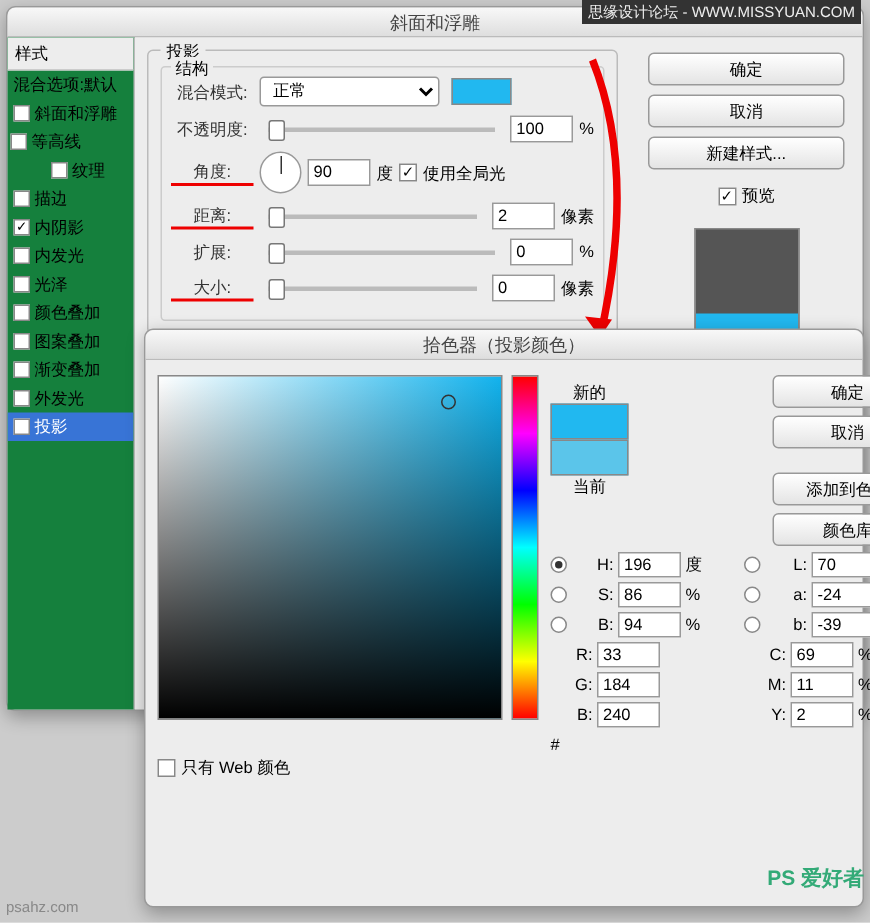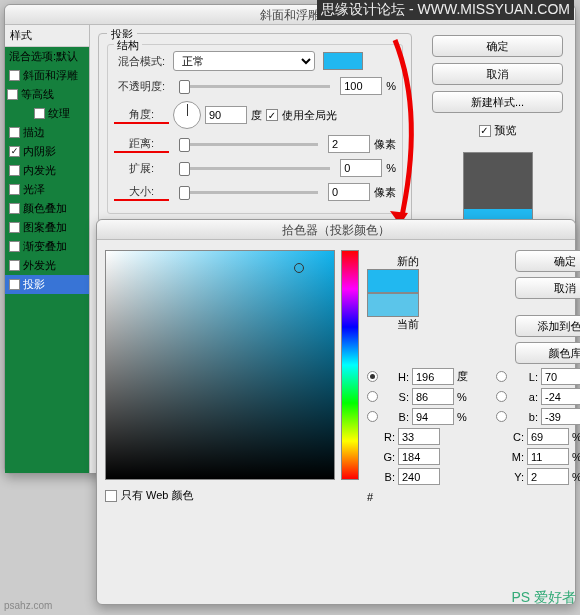--- a/index.html
+++ b/index.html
@@ -12,55 +12,55 @@
 .styles-header{background:#ededed;padding:3px 5px;border-bottom:1px solid #ccc}
 .style-item{padding:2px 4px;cursor:default;display:flex;align-items:center;gap:3px}
 .style-item.selected{background:#3874d6;color:#fff}
 .style-item .cb{width:11px;height:11px;border:1px solid #888;background:#fff;display:inline-block;text-align:center;line-height:9px;font-size:9px}
 .center{flex:1;padding:8px;position:relative}
 .group{border:1px solid #bbb;border-radius:4px;padding:10px 8px 8px;position:relative;margin-bottom:8px}
 .group-title{position:absolute;top:-7px;left:8px;background:#ededed;padding:0 4px;font-size:11px}
 .row{display:flex;align-items:center;margin-bottom:6px;gap:4px}
 .row label{width:55px;text-align:center;color:#333}
 .underline{border-bottom:2px solid #e00}
-select.combo{height:20px;border:1px solid #999;border-radius:3px;background:#fff;padding:0 4px;width:142px}
+select.combo{height:20px;border:1px solid #999;border-radius:3px;background:#fff;padding:0 4px;width:120px}
 .swatch{width:40px;height:18px;border:1px solid #888;margin-left:4px}
 .slider{flex:1;height:3px;background:#bbb;position:relative;margin:0 6px}
 .slider::before{content:"";position:absolute;left:0;top:-5px;width:9px;height:12px;background:#fff;border:1px solid #777;border-radius:2px}
 input.num{width:42px;height:18px;border:1px solid #999;background:#fff;text-align:left;padding:0 3px}
 .dial{width:28px;height:28px;border:1px solid #999;border-radius:50%;background:#fff;position:relative}
 .dial::after{content:"";position:absolute;left:13px;top:2px;width:1px;height:12px;background:#333}
 .cb2{width:12px;height:12px;border:1px solid #888;background:#fff;display:inline-flex;align-items:center;justify-content:center;font-size:10px}
 .right-buttons{width:155px;padding:10px 12px;display:flex;flex-direction:column;gap:6px;align-items:center}
 button.mac{height:22px;background:linear-gradient(#fff,#e4e4e4);border:1px solid #999;border-radius:4px;width:100%;cursor:default}
 .preview-box{width:70px;height:70px;background:#555;border:1px solid #888;margin-top:8px;position:relative}
 .preview-box::after{content:"";position:absolute;bottom:0;left:0;right:0;height:12px;background:#21b8f0}
 .picker-win{left:96px;top:219px;width:480px;height:386px}
 .picker-body{display:flex;height:calc(100% - 20px);padding:10px 8px;gap:8px}
 .sv-area{width:230px;height:230px;border:1px solid #888;background:linear-gradient(to bottom,transparent,#000),linear-gradient(to right,#fff,hsl(196,86%,50%));position:relative}
 .sv-marker{position:absolute;width:10px;height:10px;border:1px solid #333;border-radius:50%;right:30px;top:12px}
 .hue-bar{width:18px;height:230px;border:1px solid #888;background:linear-gradient(to bottom,#f00,#f0f,#00f,#0ff,#0f0,#ff0,#f00)}
 .picker-right{flex:1;display:flex;flex-direction:column}
 .picker-buttons{display:flex;flex-direction:column;gap:5px;margin-left:90px;width:100px}
 .picker-buttons button{height:22px}
-.new-old{display:flex;flex-direction:column;align-items:flex-end;margin-top:4px;margin-bottom:8px}
+.new-old{display:flex;flex-direction:column;align-items:center;margin-top:4px;margin-bottom:8px}
 .new-old .sw{width:52px;height:24px;border:1px solid #888}
 .fields{display:grid;grid-template-columns:1fr 1fr;gap:3px 10px;margin-top:4px}
 .frow{display:flex;align-items:center;gap:3px}
 .frow label{width:28px;text-align:right}
 .frow .radio{width:11px;height:11px;border:1px solid #888;border-radius:50%;background:#fff;display:inline-block}
 .frow .radio.on::after{content:"";display:block;width:5px;height:5px;background:#333;border-radius:50%;margin:2px}
 .frow input{width:42px;height:17px;border:1px solid #999;padding:0 3px}
 .hex-row{display:flex;align-items:center;gap:4px;margin-top:6px}
 .hex-row input{width:80px;height:18px;border:1px solid #999;padding:0 3px;background:#b7df90}
-.webonly{display:flex;align-items:center;gap:4px;margin-top:8px}
+.webonly{display:flex;align-items:center;gap:4px;margin-top:24px}
 .arrow{position:absolute;pointer-events:none}
-.watermark{position:absolute;color:#888;font-size:14px;z-index:99}
+.watermark{position:absolute;color:#888;font-size:10px;z-index:99}
 .wm1{right:6px;top:0;background:#333;color:#eee;padding:1px 4px}
-.wm2{right:4px;bottom:8px;color:#3a7;font-weight:normal;font-size:14px}
+.wm2{right:4px;bottom:20px;color:#3a7;font-weight:bold;font-size:14px}
 .wm3{left:4px;bottom:4px;color:#888;font-size:10px}
 </style>
 </head>
 <body>
 
 <div class="watermark wm1">思缘设计论坛 - WWW.MISSYUAN.COM</div>
 
 <div class="window main-win">
   <div class="titlebar">斜面和浮雕</div>
   <div class="main-body">

